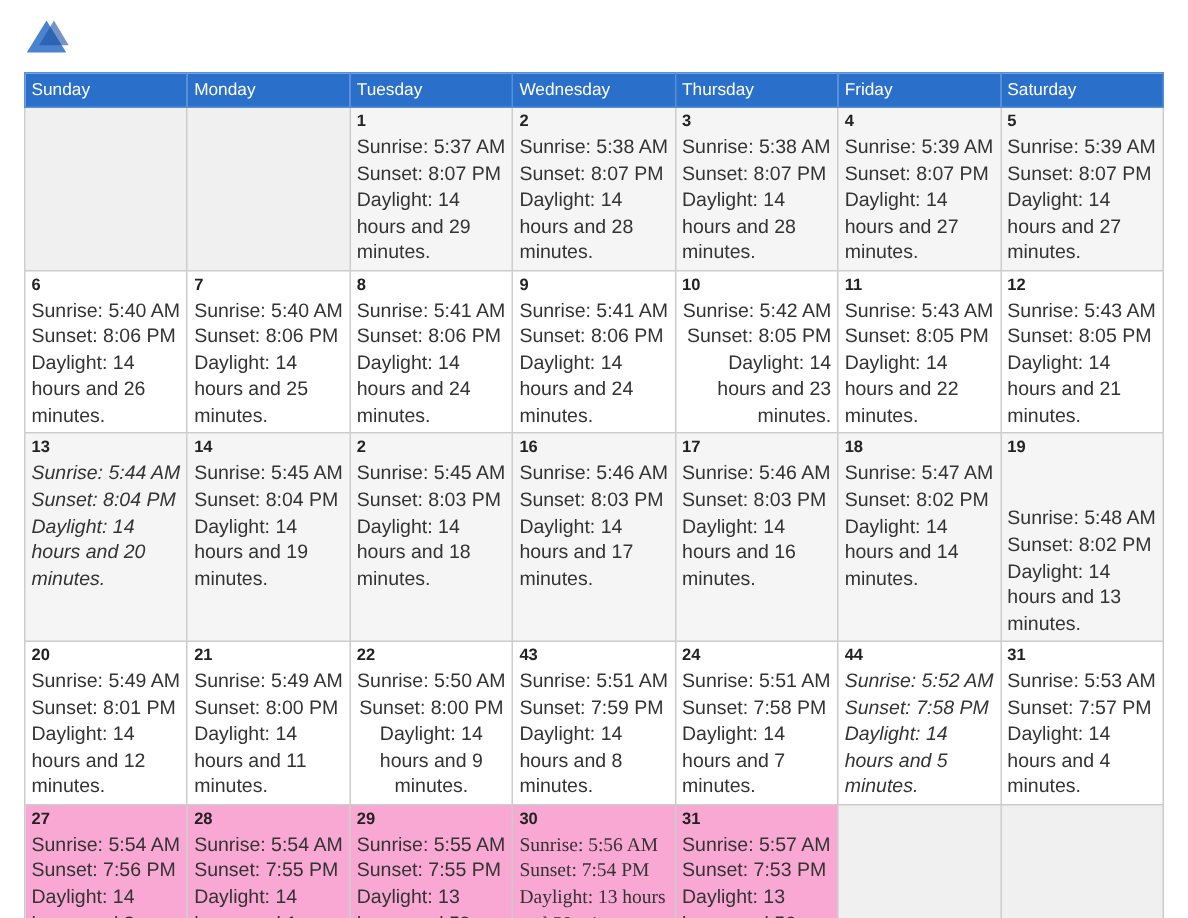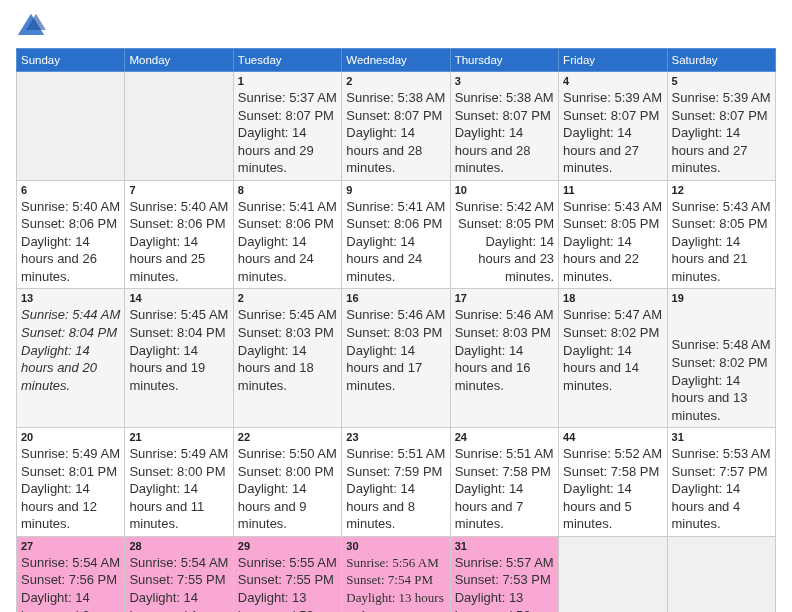--- a/index.html
+++ b/index.html
@@ -267,39 +267,39 @@
 Daylight: 14 hours and 12 minutes.</div>
           </td>
           <td>
             <span class="day-number">21</span>
             <div class="cell-text" style="white-space: pre-line;">Sunrise: 5:49 AM
 Sunset: 8:00 PM
 Daylight: 14 hours and 11 minutes.</div>
           </td>
           <td>
             <span class="day-number">22</span>
-            <div class="cell-text" style="white-space: pre-line;">Sunrise: 5:50 AM
+            <div class="cell-text" style="white-space: pre-line; text-align: center;">Sunrise: 5:50 AM
 Sunset: 8:00 PM
 Daylight: 14 hours and 9 minutes.</div>
           </td>
           <td>
-            <span class="day-number">23</span>
+            <span class="day-number">43</span>
             <div class="cell-text" style="white-space: pre-line;">Sunrise: 5:51 AM
 Sunset: 7:59 PM
 Daylight: 14 hours and 8 minutes.</div>
           </td>
           <td>
             <span class="day-number">24</span>
             <div class="cell-text" style="white-space: pre-line;">Sunrise: 5:51 AM
 Sunset: 7:58 PM
 Daylight: 14 hours and 7 minutes.</div>
           </td>
           <td>
             <span class="day-number">44</span>
-            <div class="cell-text" style="white-space: pre-line;">Sunrise: 5:52 AM
+            <div class="cell-text" style="white-space: pre-line; font-style: italic;">Sunrise: 5:52 AM
 Sunset: 7:58 PM
 Daylight: 14 hours and 5 minutes.</div>
           </td>
           <td>
             <span class="day-number">31</span>
             <div class="cell-text" style="white-space: pre-line;">Sunrise: 5:53 AM
 Sunset: 7:57 PM
 Daylight: 14 hours and 4 minutes.</div>
           </td>
         </tr>

